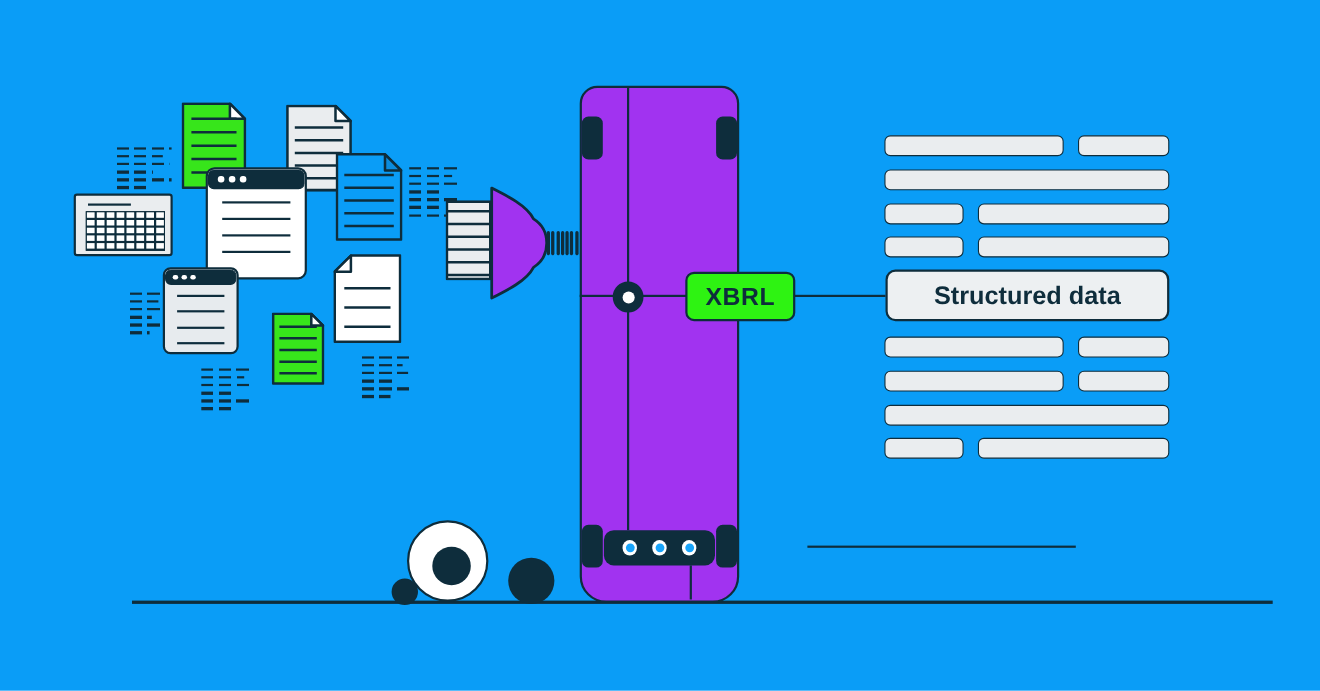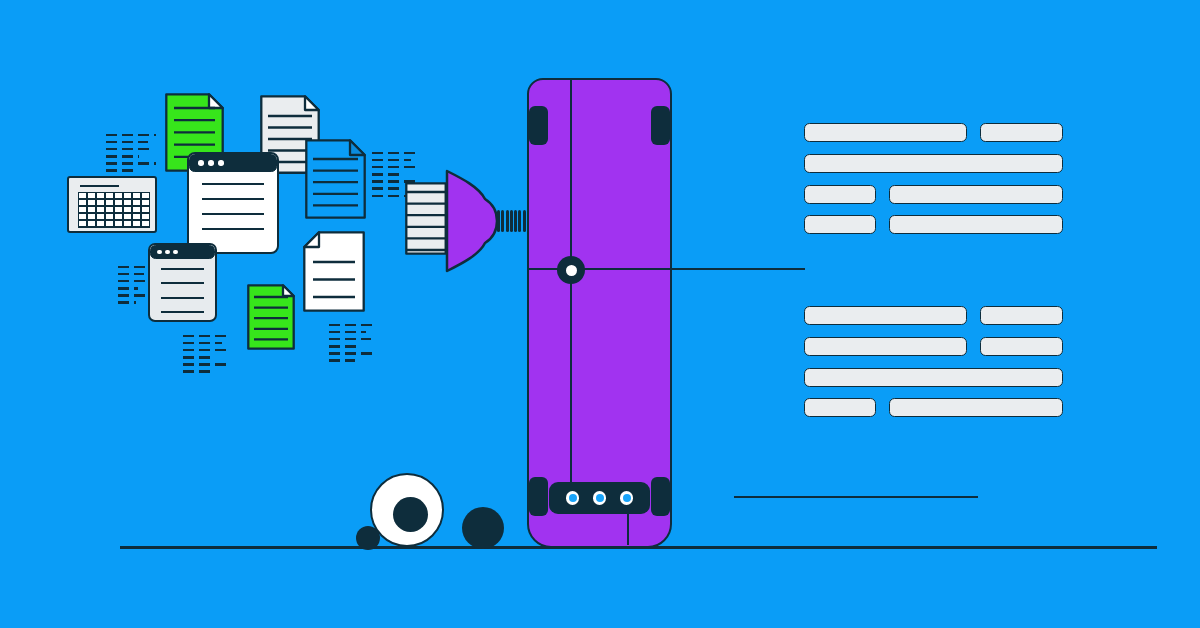--- a/index.html
+++ b/index.html
@@ -320,20 +320,22 @@
         </div>
         <div class="eyelet">
           <div class="eyelet-dot"></div>
         </div>
       </div>
   </div>
   <div class="node">
       <div class="node-core"></div>
     </div>
 
+  <div class="xbrl">XBRL</div>
+  <div class="structured">Structured data</div>
 
   <div class="rows rows-top">
       <div class="bar-row">
         <div class="bar long"></div>
         <div class="bar short"></div>
       </div>
       <div class="bar-row">
         <div class="bar full"></div>
       </div>
       <div class="bar-row">

